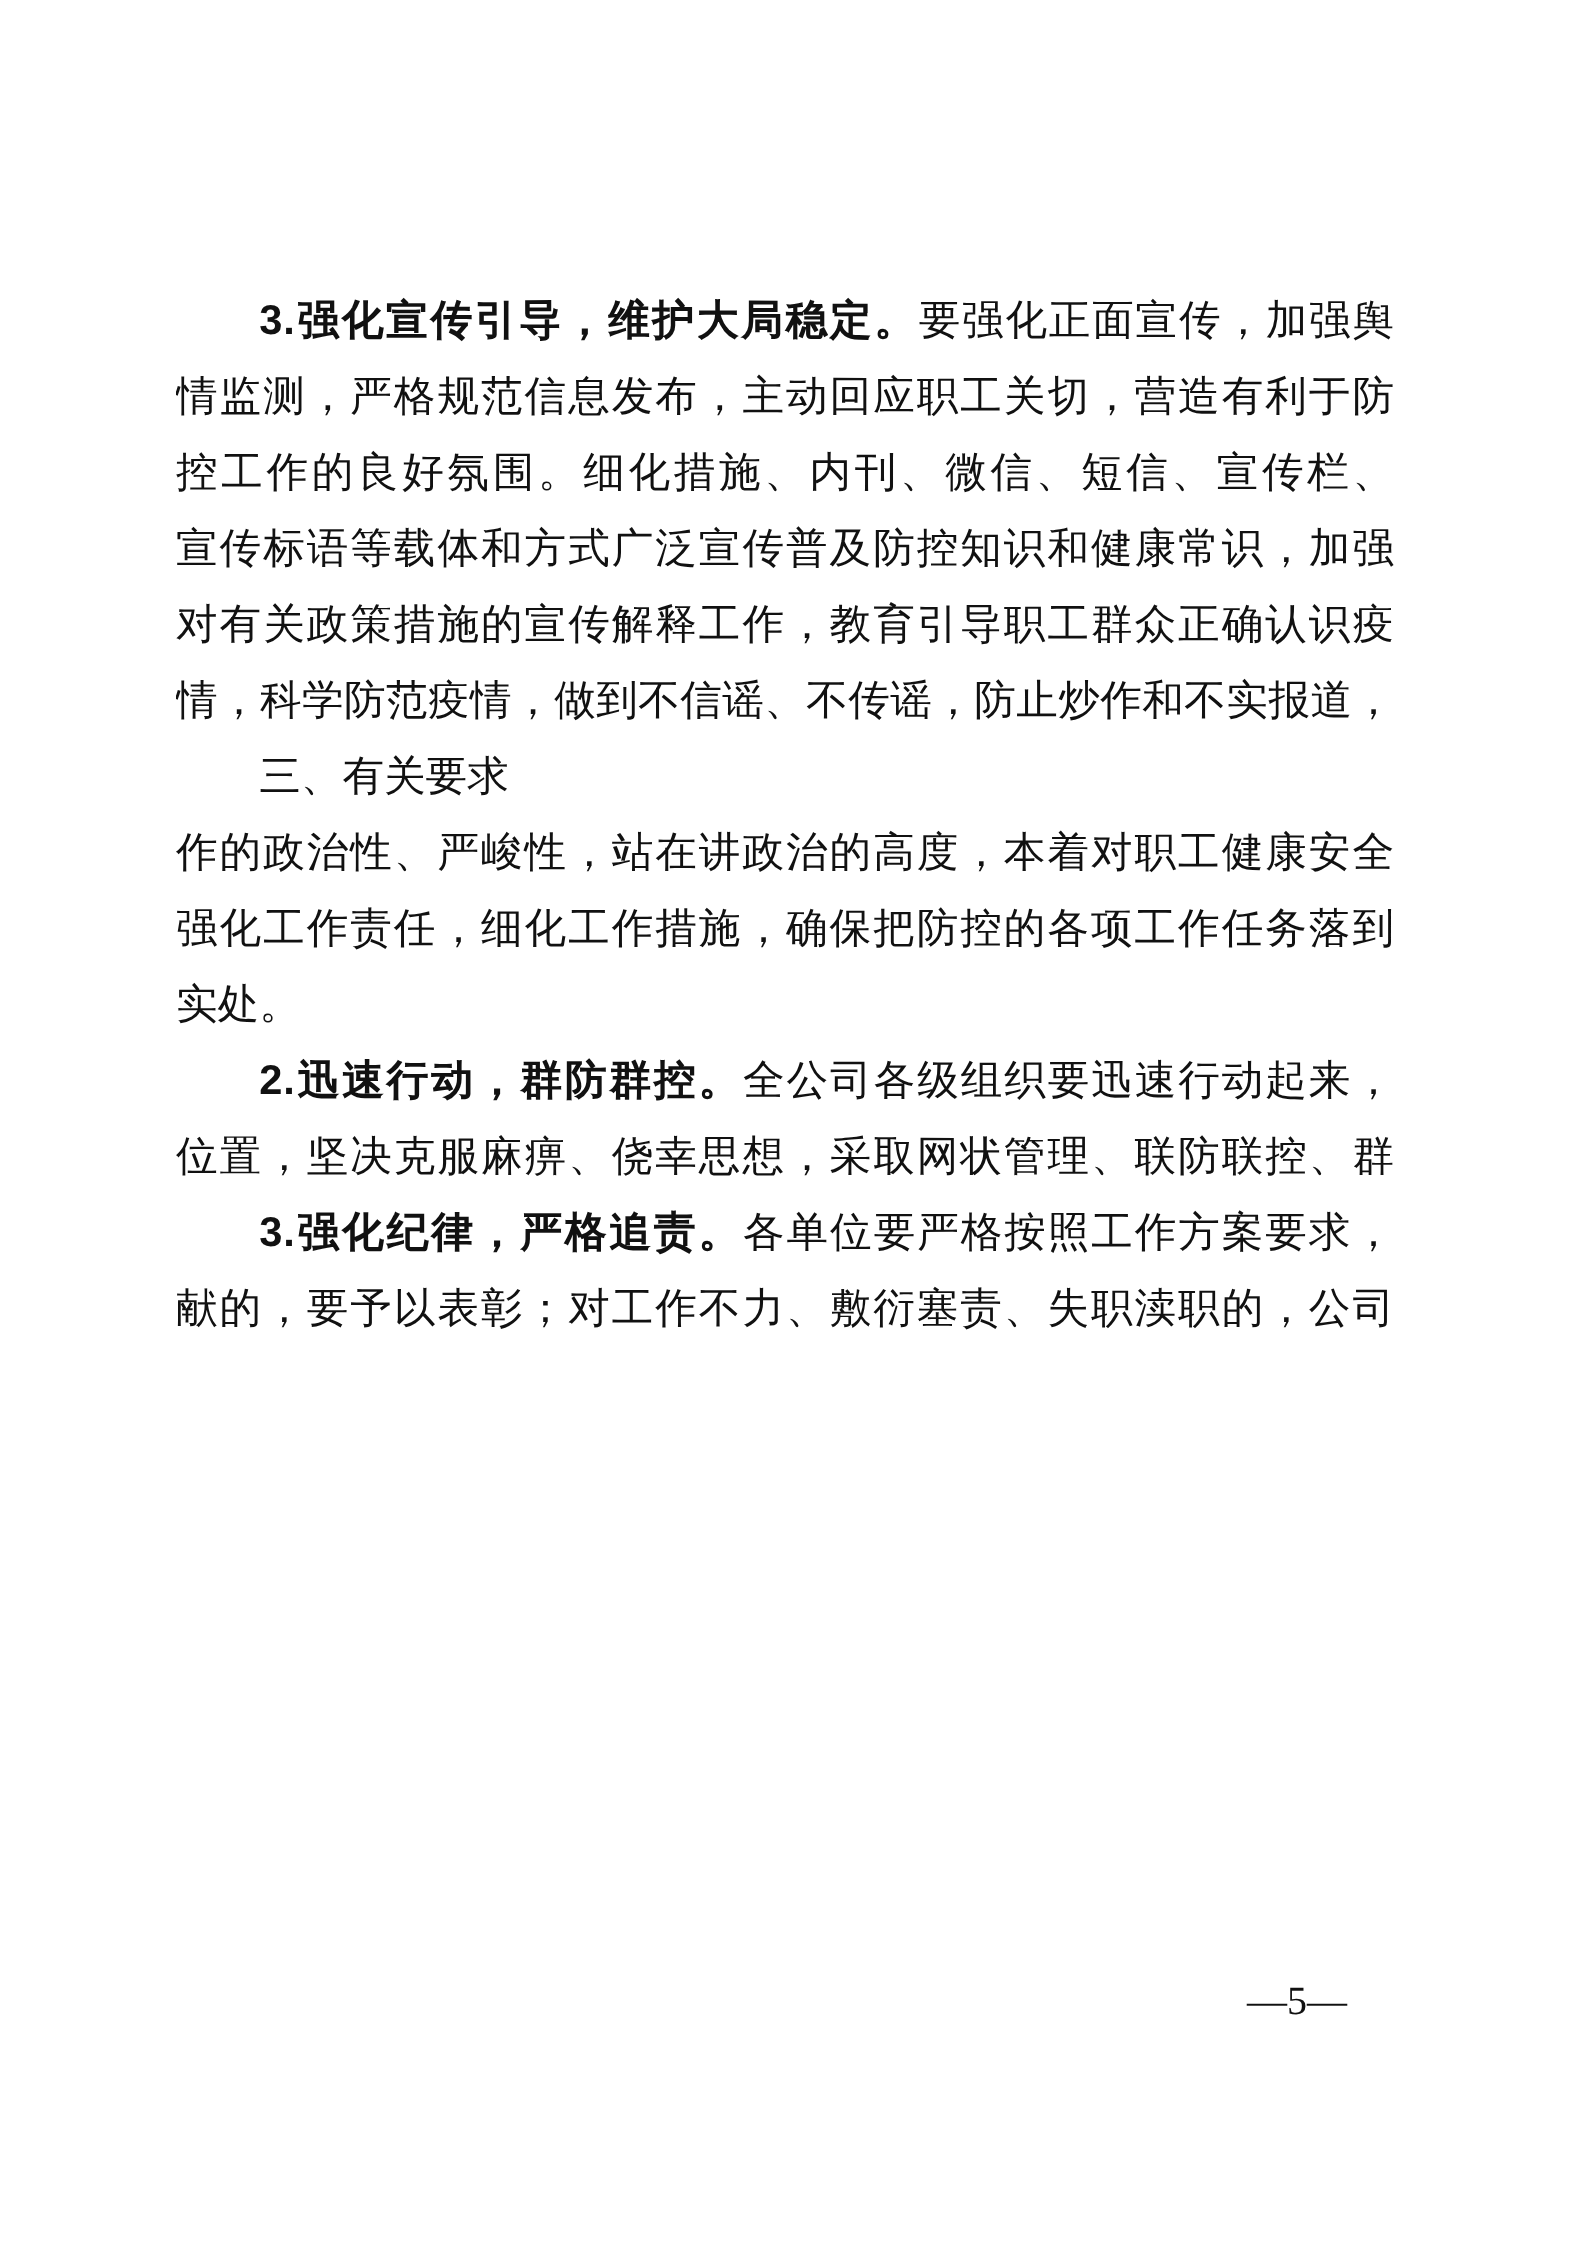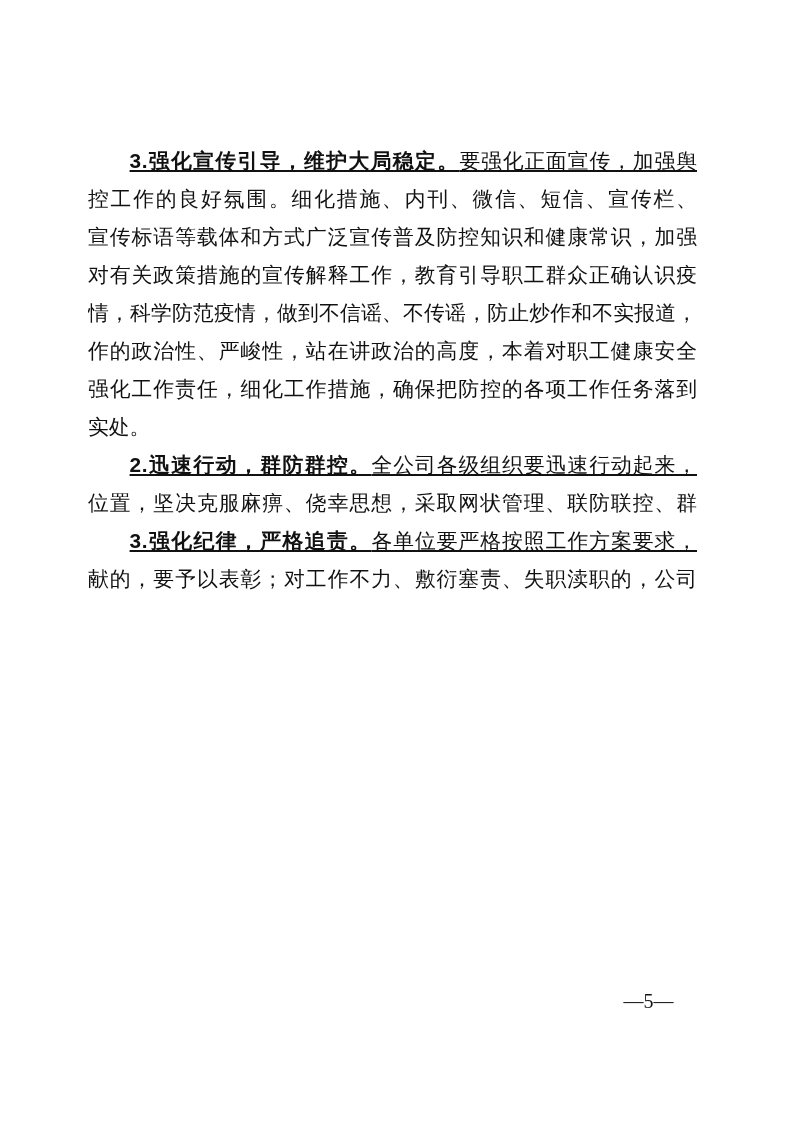--- a/index.html
+++ b/index.html
@@ -32,21 +32,20 @@
     text-align-last: justify;
     -moz-text-align-last: justify;
     white-space: normal;
   }
   .line.end {
     text-align-last: left;
     -moz-text-align-last: left;
   }
   .line.indent {
     text-indent: 2em;
-    text-decoration: underline;
   }
   .b {
     font-weight: 700;
     font-family: "Liberation Sans", "DejaVu Sans", sans-serif;
     letter-spacing: 0.5px;
   }
   .page-number {
     position: absolute;
     left: 606px;
     top: 987px;
@@ -59,25 +58,27 @@
     font-family: "Liberation Serif", "DejaVu Serif", serif;
   }
 </style>
 </head>
 <body>
 
 <div class="page">
   <div class="doc-body">
 
     <div class="line indent"><span class="b">3.强化宣传引导，维护大局稳定。</span><span>要强化正面宣传，加强舆</span></div>
+    <div class="line"><span>情监测，严格规范信息发布，主动回应职工关切，营造有利于防</span></div>
     <div class="line"><span>控工作的良好氛围。细化措施、内刊、微信、短信、宣传栏、</span></div>
     <div class="line"><span>宣传标语等载体和方式广泛宣传普及防控知识和健康常识，加强</span></div>
     <div class="line"><span>对有关政策措施的宣传解释工作，教育引导职工群众正确认识疫</span></div>
     <div class="line"><span>情，科学防范疫情，做到不信谣、不传谣，防止炒作和不实报道，</span></div>
 
+    <div class="line indent end"><span>三、有关要求</span></div>
 
     <div class="line"><span>作的政治性、严峻性，站在讲政治的高度，本着对职工健康安全</span></div>
     <div class="line"><span>强化工作责任，细化工作措施，确保把防控的各项工作任务落到</span></div>
     <div class="line end"><span>实处。</span></div>
 
     <div class="line indent"><span class="b">2.迅速行动，群防群控。</span><span>全公司各级组织要迅速行动起来，</span></div>
     <div class="line"><span>位置，坚决克服麻痹、侥幸思想，采取网状管理、联防联控、群</span></div>
 
     <div class="line indent"><span class="b">3.强化纪律，严格追责。</span><span>各单位要严格按照工作方案要求，</span></div>
     <div class="line"><span>献的，要予以表彰；对工作不力、敷衍塞责、失职渎职的，公司</span></div>

